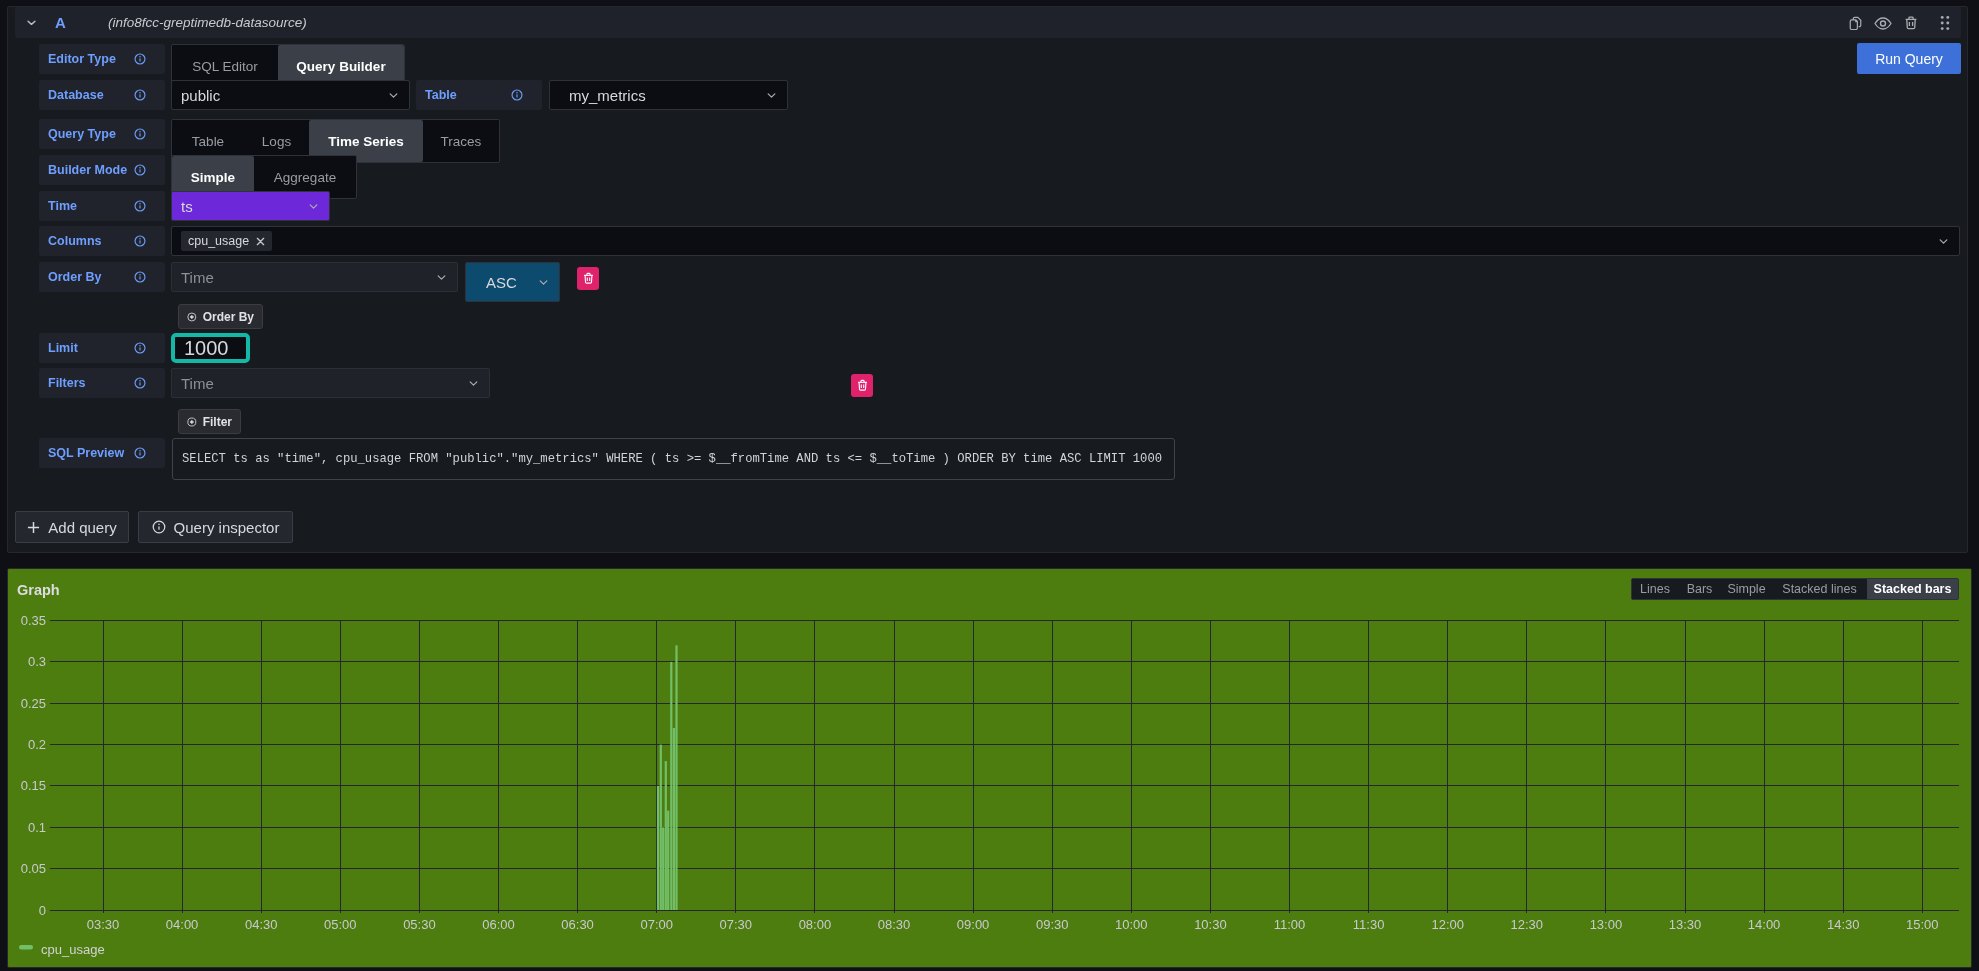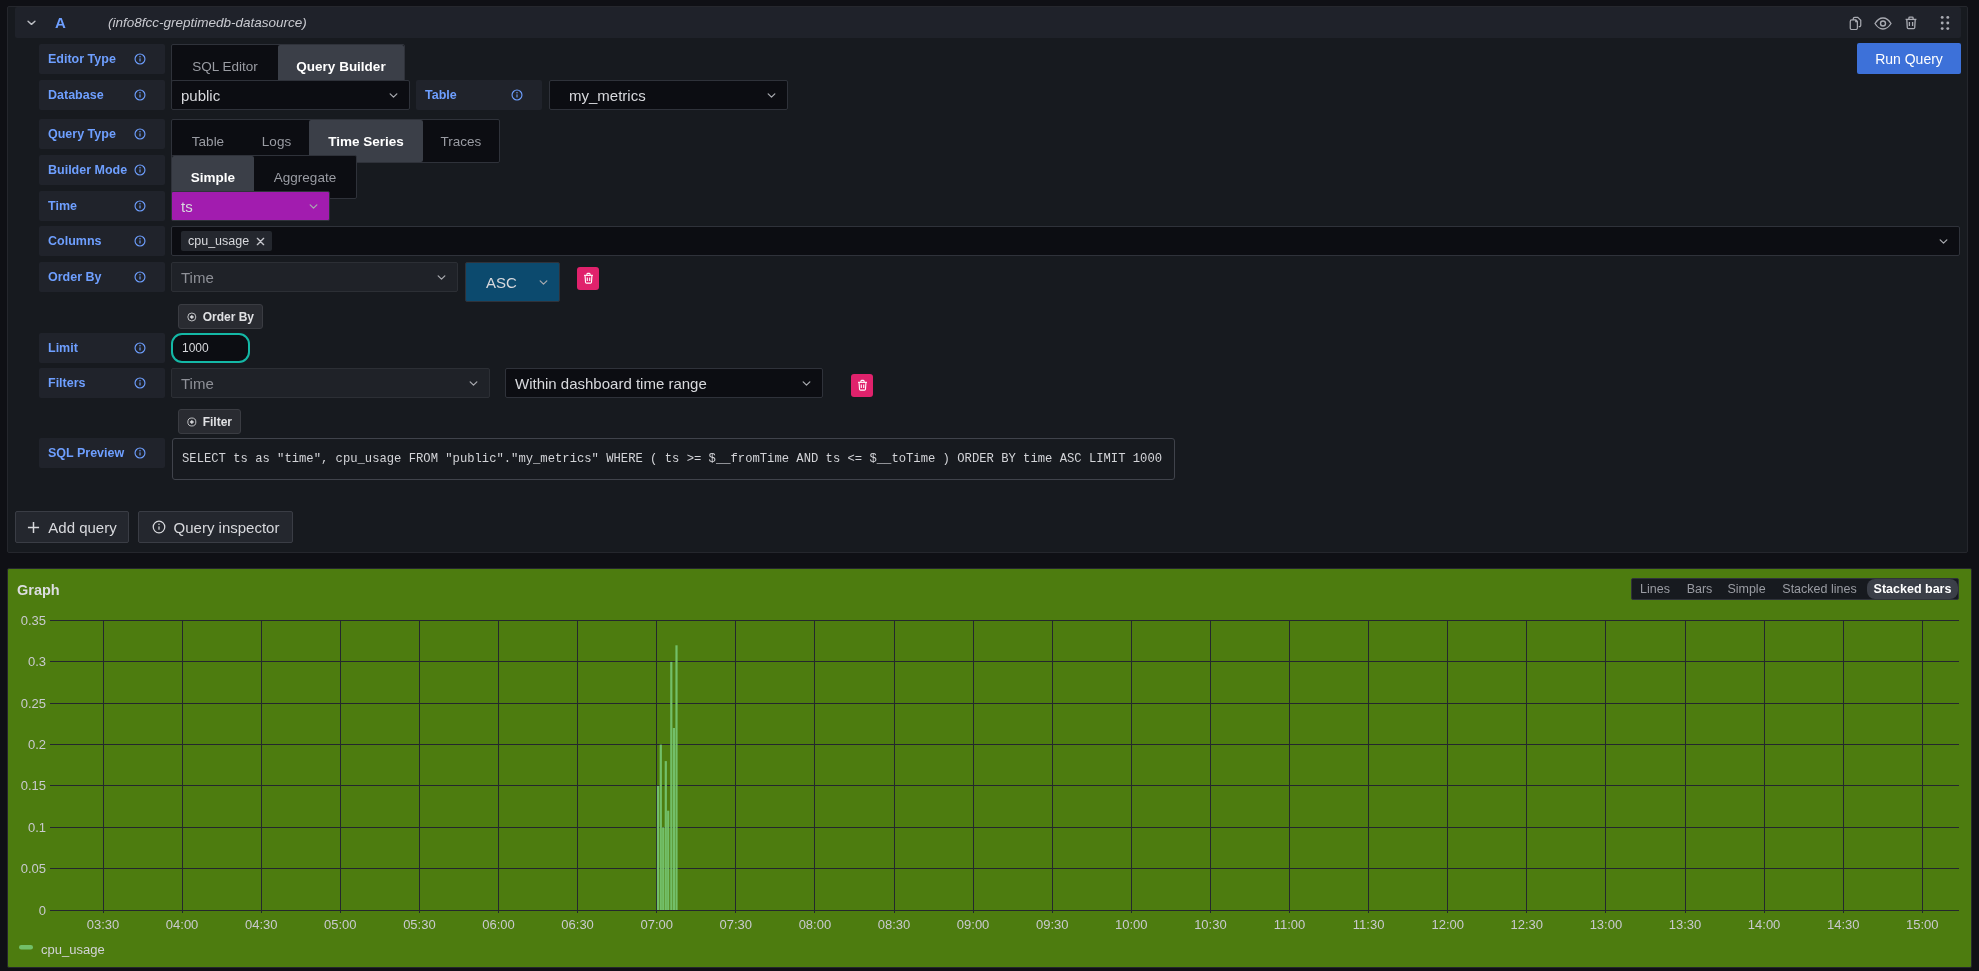--- a/index.html
+++ b/index.html
@@ -106,21 +106,21 @@
       <span class="" style="width:102px">Aggregate</span>
     </div>
 <div class="lbl abs" style="left:31px;top:184px;width:126px;height:30px">
       <span>Time</span>
       <svg width="12" height="12" viewBox="0 0 16 16" fill="none">
         <circle cx="8" cy="8" r="6.6" stroke="#6e9fff" stroke-width="1.5"></circle>
         <rect x="7.25" y="7" width="1.5" height="4.4" rx="0.7" fill="#6e9fff"></rect>
         <circle cx="8" cy="4.9" r="0.95" fill="#6e9fff"></circle>
       </svg>
     </div>
-<div class="sel abs" style="left:163px;top:184px;width:159px;height:30px;background:#a21caf;border-color:#2f323a;padding-left:9px;color:#d8d9dd">ts<svg class="cv" width="9" height="5" viewBox="0 0 10 6" fill="none">
+<div class="sel abs" style="left:163px;top:184px;width:159px;height:30px;background:#6d28d9;border-color:#2f323a;padding-left:9px;color:#d8d9dd">ts<svg class="cv" width="9" height="5" viewBox="0 0 10 6" fill="none">
         <path d="M1 1L5 5L9 1" stroke="#a8aaaf" stroke-width="1.5" stroke-linecap="round" stroke-linejoin="round"></path>
       </svg></div>
 <div class="lbl abs" style="left:31px;top:219px;width:126px;height:30px">
       <span>Columns</span>
       <svg width="12" height="12" viewBox="0 0 16 16" fill="none">
         <circle cx="8" cy="8" r="6.6" stroke="#6e9fff" stroke-width="1.5"></circle>
         <rect x="7.25" y="7" width="1.5" height="4.4" rx="0.7" fill="#6e9fff"></rect>
         <circle cx="8" cy="4.9" r="0.95" fill="#6e9fff"></circle>
       </svg>
     </div>
@@ -159,33 +159,30 @@
         <path d="M7 4.3v5.4M4.3 7h5.4" stroke="#dcdde0" stroke-width="2.1"></path>
       </svg>Order By</div>
 <div class="lbl abs" style="left:31px;top:326px;width:126px;height:30px">
       <span>Limit</span>
       <svg width="12" height="12" viewBox="0 0 16 16" fill="none">
         <circle cx="8" cy="8" r="6.6" stroke="#6e9fff" stroke-width="1.5"></circle>
         <rect x="7.25" y="7" width="1.5" height="4.4" rx="0.7" fill="#6e9fff"></rect>
         <circle cx="8" cy="4.9" r="0.95" fill="#6e9fff"></circle>
       </svg>
     </div>
-<div class="abs" style="left:163px;top:326px;width:79px;height:30px;background:#0c0d12;border:2px solid #14b8a6;border-radius:11px;color:#d8d9dd;font-size:12px;display:flex;align-items:center;padding-left:9px">1000</div>
+<div class="abs" style="left:163px;top:326px;width:79px;height:30px;background:#0c0d12;border:4px solid #14b8a6;border-radius:5px;color:#d8d9dd;font-size:20px;display:flex;align-items:center;padding-left:9px">1000</div>
 <div class="lbl abs" style="left:31px;top:361px;width:126px;height:30px">
       <span>Filters</span>
       <svg width="12" height="12" viewBox="0 0 16 16" fill="none">
         <circle cx="8" cy="8" r="6.6" stroke="#6e9fff" stroke-width="1.5"></circle>
         <rect x="7.25" y="7" width="1.5" height="4.4" rx="0.7" fill="#6e9fff"></rect>
         <circle cx="8" cy="4.9" r="0.95" fill="#6e9fff"></circle>
       </svg>
     </div>
 <div class="sel abs" style="left:163px;top:361px;width:319px;height:30px;background:#1f2228;border-color:#2c2f35;padding-left:9px;color:#8e9097">Time<svg class="cv" width="9" height="5" viewBox="0 0 10 6" fill="none">
-        <path d="M1 1L5 5L9 1" stroke="#a8aaaf" stroke-width="1.5" stroke-linecap="round" stroke-linejoin="round"></path>
-      </svg></div>
-<div class="sel abs" style="left:497px;top:361px;width:318px;height:30px;background:#0c0d12;border-color:#2f323a;padding-left:9px;color:#d8d9dd">Within dashboard time range<svg class="cv" width="9" height="5" viewBox="0 0 10 6" fill="none">
         <path d="M1 1L5 5L9 1" stroke="#a8aaaf" stroke-width="1.5" stroke-linecap="round" stroke-linejoin="round"></path>
       </svg></div>
 <div class="trash abs" style="left:843px;top:367px;width:22px;height:23px">
       <svg width="13" height="13" viewBox="0 0 14 14" fill="none" stroke="#fff" stroke-width="1.2">
         <path d="M2.2 3.6h9.6"></path>
         <path d="M5.3 3.4V2.2a0.7 0.7 0 0 1 .7-.7h2a0.7 0.7 0 0 1 .7.7v1.2"></path>
         <path d="M3.3 3.8l.5 7.3a1 1 0 0 0 1 .9h4.4a1 1 0 0 0 1-.9l.5-7.3"></path>
         <path d="M5.7 6v3.6M8.3 6v3.6"></path>
       </svg>
     </div>
@@ -211,21 +208,21 @@
         <circle cx="8" cy="4.9" r="0.9" fill="#d8d9dd"></circle>
       </svg>Query inspector</div>
 </div>
 <div class="abs" style="left:7px;top:568px;width:1965px;height:400px;background:#4d7c0f;border:1px solid #25272d;border-radius:2px">
 <div class="abs" style="left:9px;top:9px;height:24px;line-height:24px;color:#dcdde0;font-size:14.5px;font-weight:700">Graph</div>
 <div class="abs" style="left:1623px;top:9px;height:22px;display:flex;border:1px solid #2f323a;border-radius:2px;background:#171a1f">
       <span style="width:46px;display:flex;align-items:center;justify-content:center;font-size:12.5px;color:#9a9ca3;font-weight:500">Lines</span>
       <span style="width:43px;display:flex;align-items:center;justify-content:center;font-size:12.5px;color:#9a9ca3;font-weight:500">Bars</span>
       <span style="width:51px;display:flex;align-items:center;justify-content:center;font-size:12.5px;color:#9a9ca3;font-weight:500">Simple</span>
       <span style="width:95px;display:flex;align-items:center;justify-content:center;font-size:12.5px;color:#9a9ca3;font-weight:500">Stacked lines</span>
-      <span style="width:91px;display:flex;align-items:center;justify-content:center;font-size:12.5px;background:#3b3f48;color:#fff;font-weight:700;border-radius:8px">Stacked bars</span>
+      <span style="width:91px;display:flex;align-items:center;justify-content:center;font-size:12.5px;background:#3b3f48;color:#fff;font-weight:700;border-radius:0">Stacked bars</span>
     </div>
 <svg class="abs" style="left:0;top:0" width="1963" height="398" shape-rendering="crispEdges">
       <line x1="42" y1="51.5" x2="1951" y2="51.5" stroke="#24272d" stroke-width="1"></line>
       <text x="38" y="56.0" fill="#c9cacf" font-size="13" text-anchor="end" font-family="Liberation Sans">0.35</text>
       <line x1="42" y1="92.9" x2="1951" y2="92.9" stroke="#24272d" stroke-width="1"></line>
       <text x="38" y="97.4" fill="#c9cacf" font-size="13" text-anchor="end" font-family="Liberation Sans">0.3</text>
       <line x1="42" y1="134.2" x2="1951" y2="134.2" stroke="#24272d" stroke-width="1"></line>
       <text x="38" y="138.7" fill="#c9cacf" font-size="13" text-anchor="end" font-family="Liberation Sans">0.25</text>
       <line x1="42" y1="175.6" x2="1951" y2="175.6" stroke="#24272d" stroke-width="1"></line>
       <text x="38" y="180.1" fill="#c9cacf" font-size="13" text-anchor="end" font-family="Liberation Sans">0.2</text>

